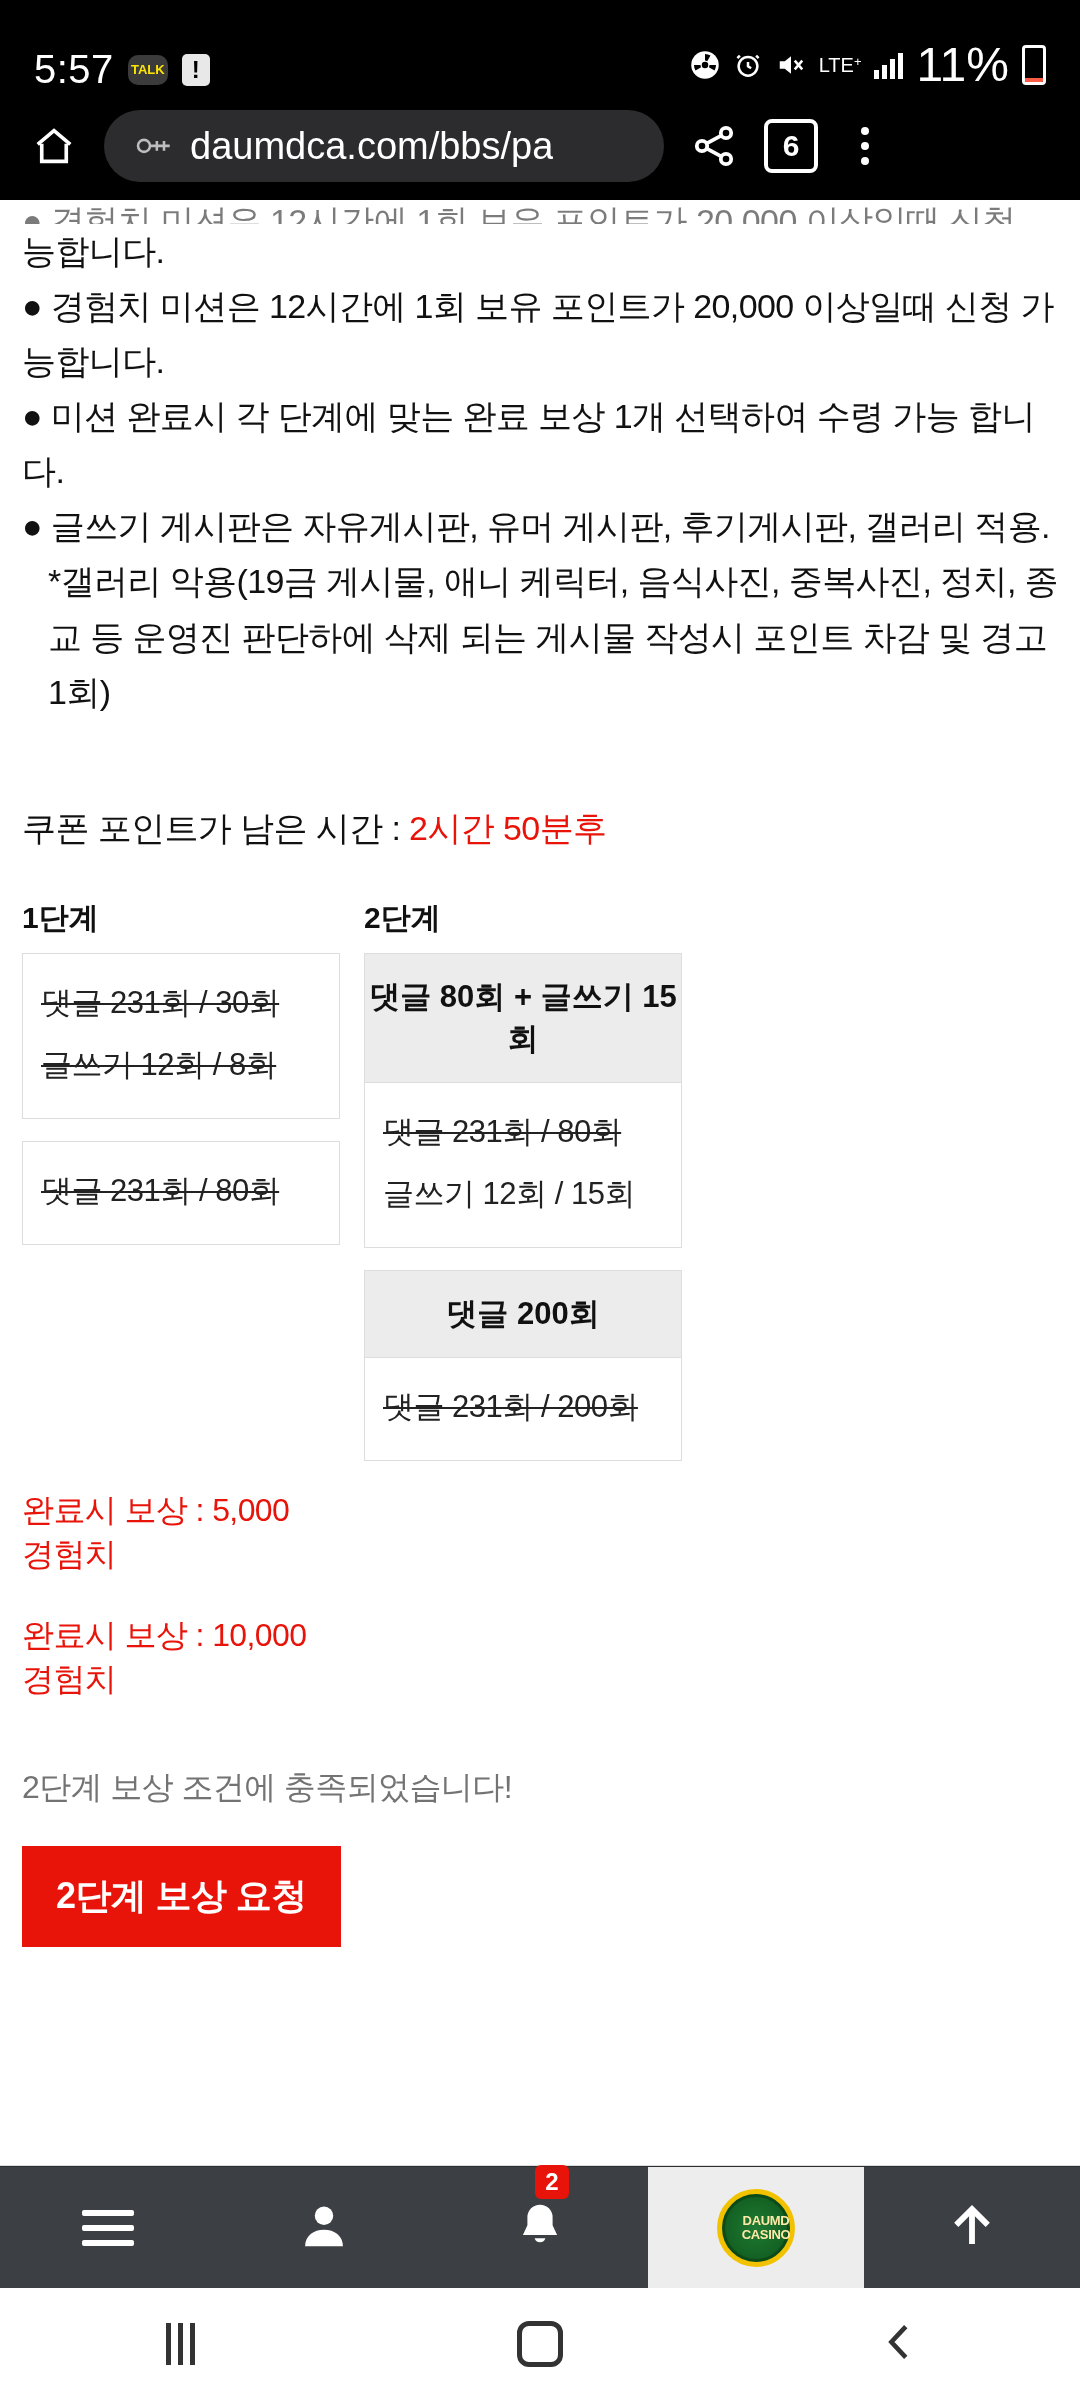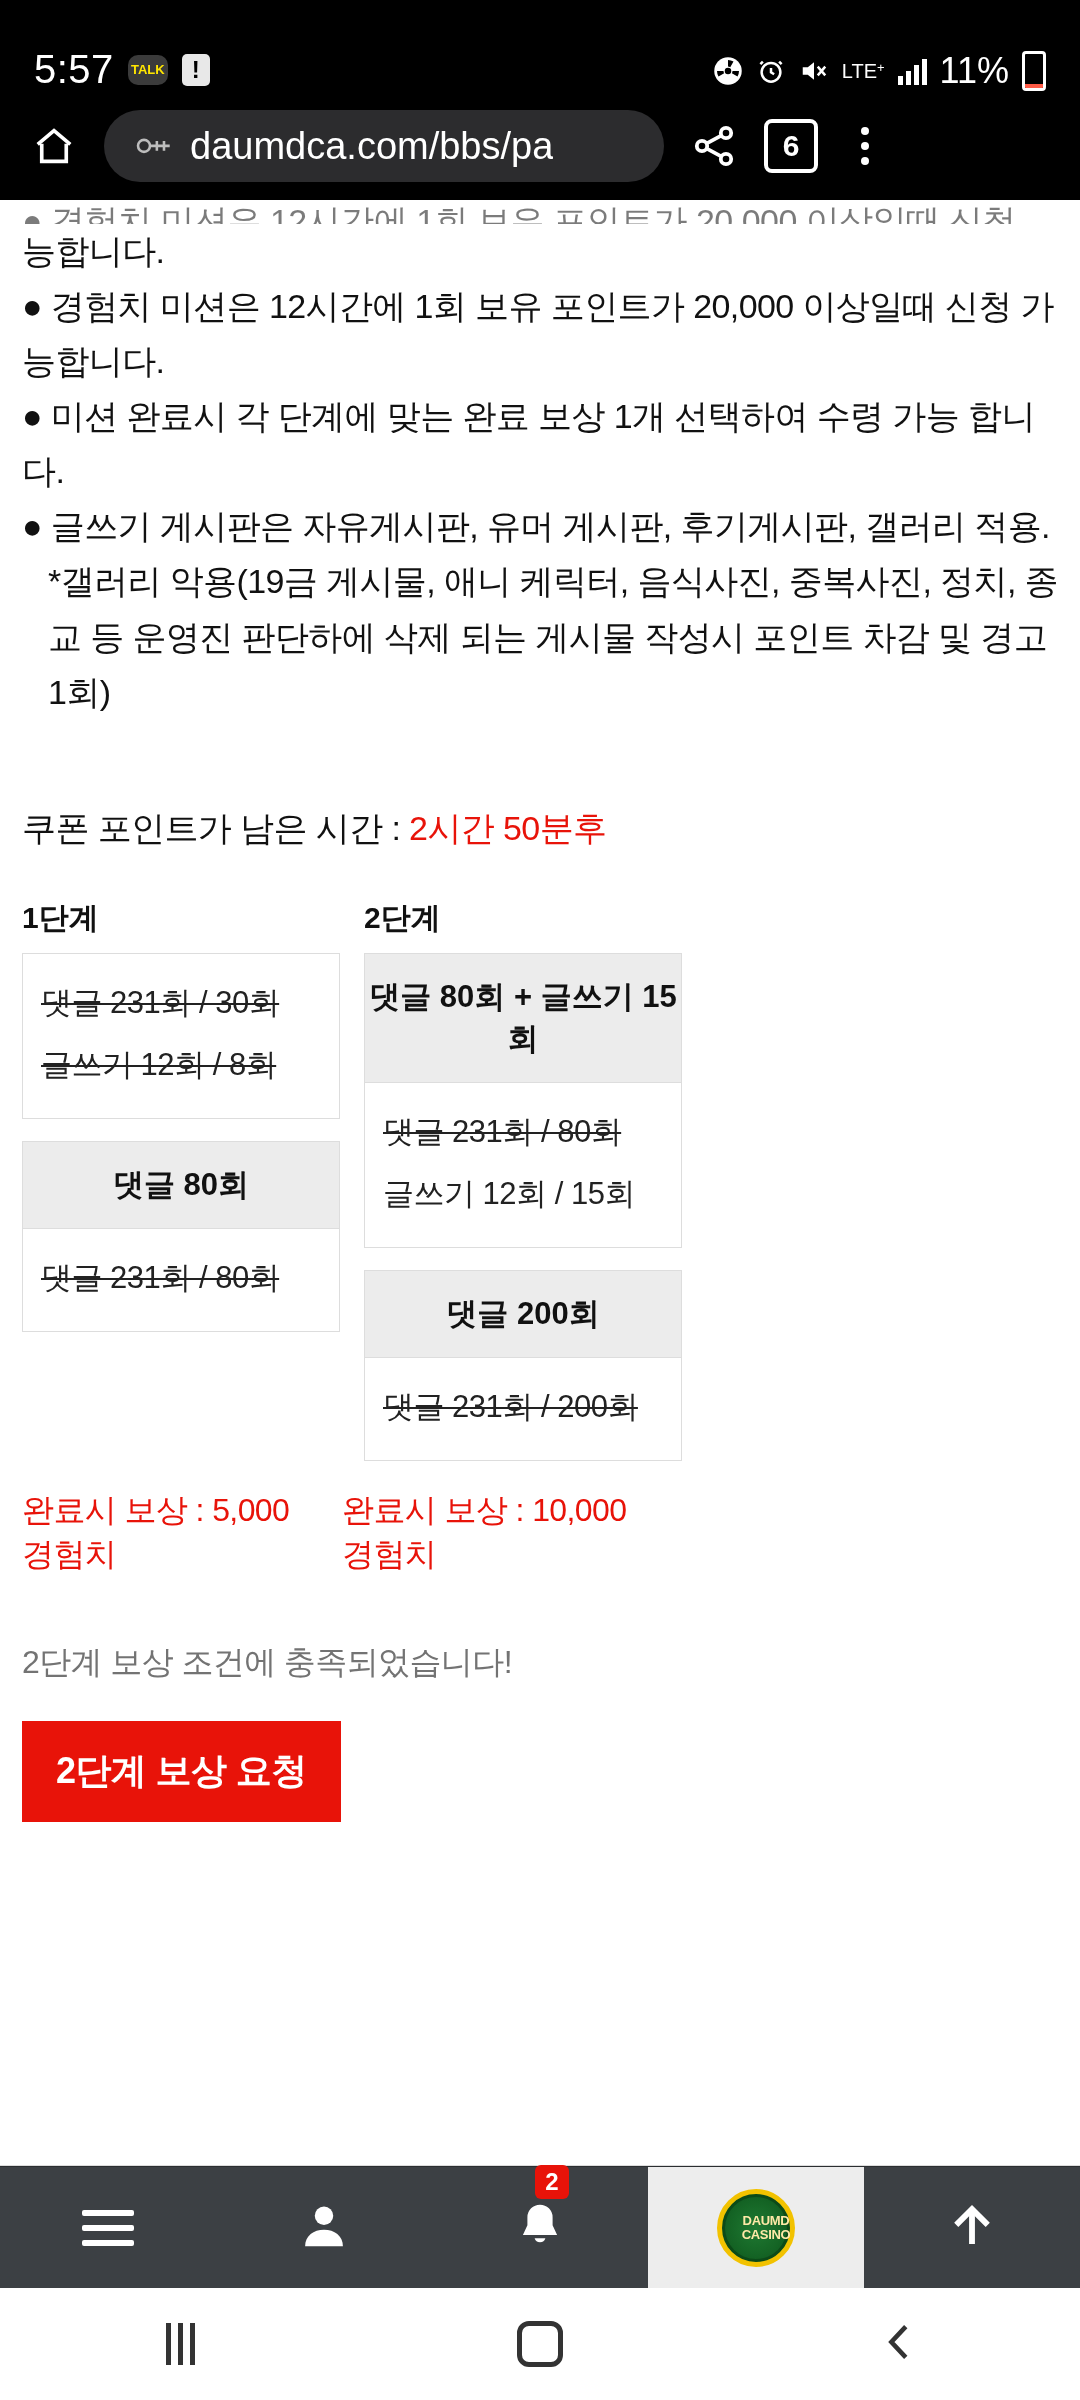--- a/index.html
+++ b/index.html
@@ -33,21 +33,21 @@
   .sb-ico { width: 30px; height: 32px; display:flex; align-items:center; justify-content:center; }
   .sb-ico svg { width: 100%; height: 100%; }
   .sb-lte { font-size: 20px; line-height: 1; display:flex; align-items:flex-start; }
   .sb-lte sup { font-size: 13px; }
   .sb-bars { display:flex; align-items:flex-end; gap: 3px; height: 28px; }
   .sb-bars i { width: 5px; background:#fff; display:block; }
   .sb-bars i:nth-child(1){height:9px}
   .sb-bars i:nth-child(2){height:14px}
   .sb-bars i:nth-child(3){height:20px}
   .sb-bars i:nth-child(4){height:26px}
-  .sb-pct { font-size: 36px; }
+  .sb-pct { font-size: 48px; }
   .sb-bat {
     width: 24px; height: 40px; border:3px solid #fff; border-radius:4px;
     position: relative; overflow:hidden;
   }
   .sb-bat::before{
     content:""; position:absolute; left:50%; transform:translateX(-50%);
     top:-7px; width:12px; height:5px; background:#fff; border-radius:2px;
   }
   .sb-bat span{ position:absolute; bottom:0; left:0; right:0; height:11%; background:#ff5b46; }
 
@@ -98,21 +98,21 @@
   .card-head {
     background:#ececec; border-bottom:1px solid #dddddd;
     text-align:center; font-size: 31px; font-weight:bold; color:#111;
     padding: 22px 4px;
   }
   .card-body { padding: 18px 18px 22px 18px; }
   .card-row { font-size: 31px; color:#222; padding: 10px 0; letter-spacing:-0.5px; }
   .strike { text-decoration: line-through; text-decoration-thickness: 2px; }
 
   .reward { font-size: 32px; color:#e81309; letter-spacing:-0.6px; }
-  .rewards-row { display:flex; gap: 24px; margin-top: 6px; }
+  .rewards-row { display:flex; gap: 37px; margin-top: 6px; flex-direction: column; }
   .rewards-row > div { width: 296px; }
 
   .notice { font-size: 32px; color:#737373; margin-top: 64px; letter-spacing:-0.6px; }
 
   .req-btn {
     margin-top: 36px; display:inline-block;
     background:#e81309; color:#fff; border:none;
     font-size: 36px; font-weight: bold;
     padding: 26px 34px; letter-spacing:-0.6px;
     font-family: "Liberation Sans", sans-serif;
@@ -265,21 +265,20 @@
         <div class="stage-title">1단계</div>
 
         <div class="card">
           <div class="card-body">
             <div class="card-row strike">댓글 231회 / 30회</div>
             <div class="card-row strike">글쓰기 12회 / 8회</div>
           </div>
         </div>
 
         <div class="card">
-          <div class="card-head">댓글 80회</div>
           <div class="card-body">
             <div class="card-row strike">댓글 231회 / 80회</div>
           </div>
         </div>
       </div>
 
       <div class="stage-col">
         <div class="stage-title">2단계</div>
 
         <div class="card">

